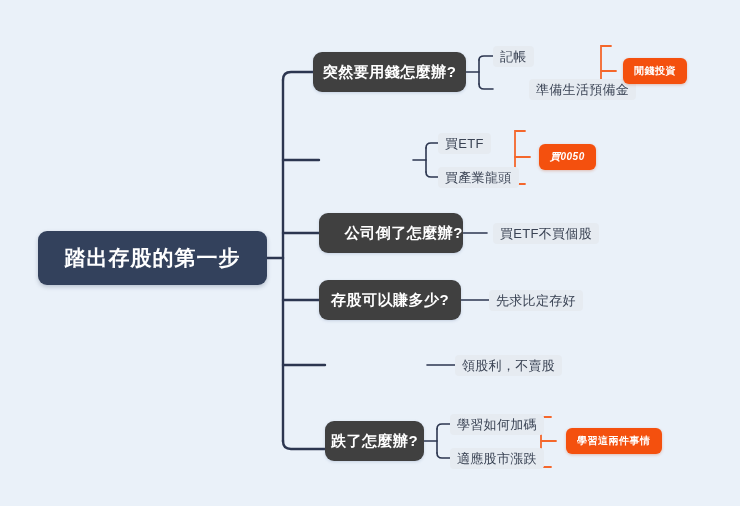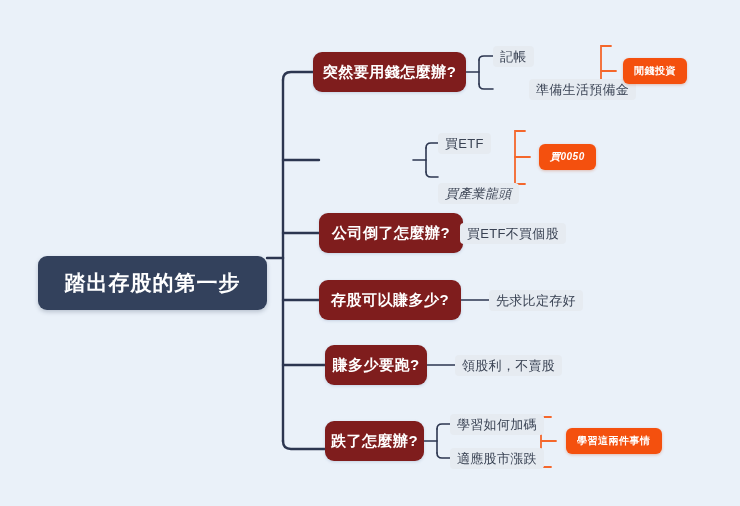--- a/index.html
+++ b/index.html
@@ -37,25 +37,24 @@
   }
   
   .root-node {
     background: #33415c;
     color: #ffffff;
     border-radius: 9px;
     font-weight: bold;
     font-size: 21px;
     letter-spacing: 1px;
     box-shadow: 0 2px 4px rgba(40,55,85,0.25);
-    margin-top: 25px;
   }
   
   .branch-node {
-    background: #7f1d1d;
+    background: #404040;
     color: #ffffff;
     border-radius: 9px;
     font-weight: bold;
     font-size: 15px;
     letter-spacing: 0.5px;
     box-shadow: 0 1px 3px rgba(90,115,160,0.25);
   }
   
   .leaf-node {
     background: #e6ebf1;
@@ -149,44 +148,41 @@
   <div class="node leaf-node" style="left:493px; top:79px; height:21px;margin-left:36px;">
     <span>準備生活預備金</span>
   </div>
   <div class="node badge-node" style="left:623px; top:58px; height:26px; padding:0 11px;">
     <span>閒錢投資</span>
   </div>
 
   <div class="node leaf-node" style="left:438px; top:133px; height:21px;">
     <span>買ETF</span>
   </div>
-  <div class="node leaf-node" style="left:438px; top:183px; height:21px;font-style:italic;">
+  <div class="node leaf-node" style="left:438px; top:167px; height:21px;">
     <span>買產業龍頭</span>
   </div>
   <div class="node badge-node" style="left:539px; top:144px; height:26px; padding:0 11px;font-style:italic;">
     <span>買0050</span>
   </div>
 
-  <div class="node branch-node" style="left:319px; top:213px; width:144px; height:40px;">
+  <div class="node branch-node" style="left:319px; top:213px; width:144px; height:40px;justify-content:flex-end;">
     <span>公司倒了怎麼辦?</span>
   </div>
-  <div class="node leaf-node" style="left:460px; top:223px; height:21px;">
+  <div class="node leaf-node" style="left:493px; top:223px; height:21px;">
     <span>買ETF不買個股</span>
   </div>
 
   <div class="node branch-node" style="left:319px; top:280px; width:142px; height:40px;">
     <span>存股可以賺多少?</span>
   </div>
   <div class="node leaf-node" style="left:489px; top:290px; height:21px;">
     <span>先求比定存好</span>
   </div>
 
-  <div class="node branch-node" style="left:325px; top:345px; width:102px; height:40px;">
-    <span>賺多少要跑?</span>
-  </div>
   <div class="node leaf-node" style="left:455px; top:355px; height:21px;">
     <span>領股利，不賣股</span>
   </div>
 
   <div class="node branch-node" style="left:325px; top:421px; width:99px; height:40px;">
     <span>跌了怎麼辦?</span>
   </div>
   <div class="node leaf-node" style="left:450px; top:414px; height:21px;align-items:center;">
     <span>學習如何加碼</span>
   </div>

